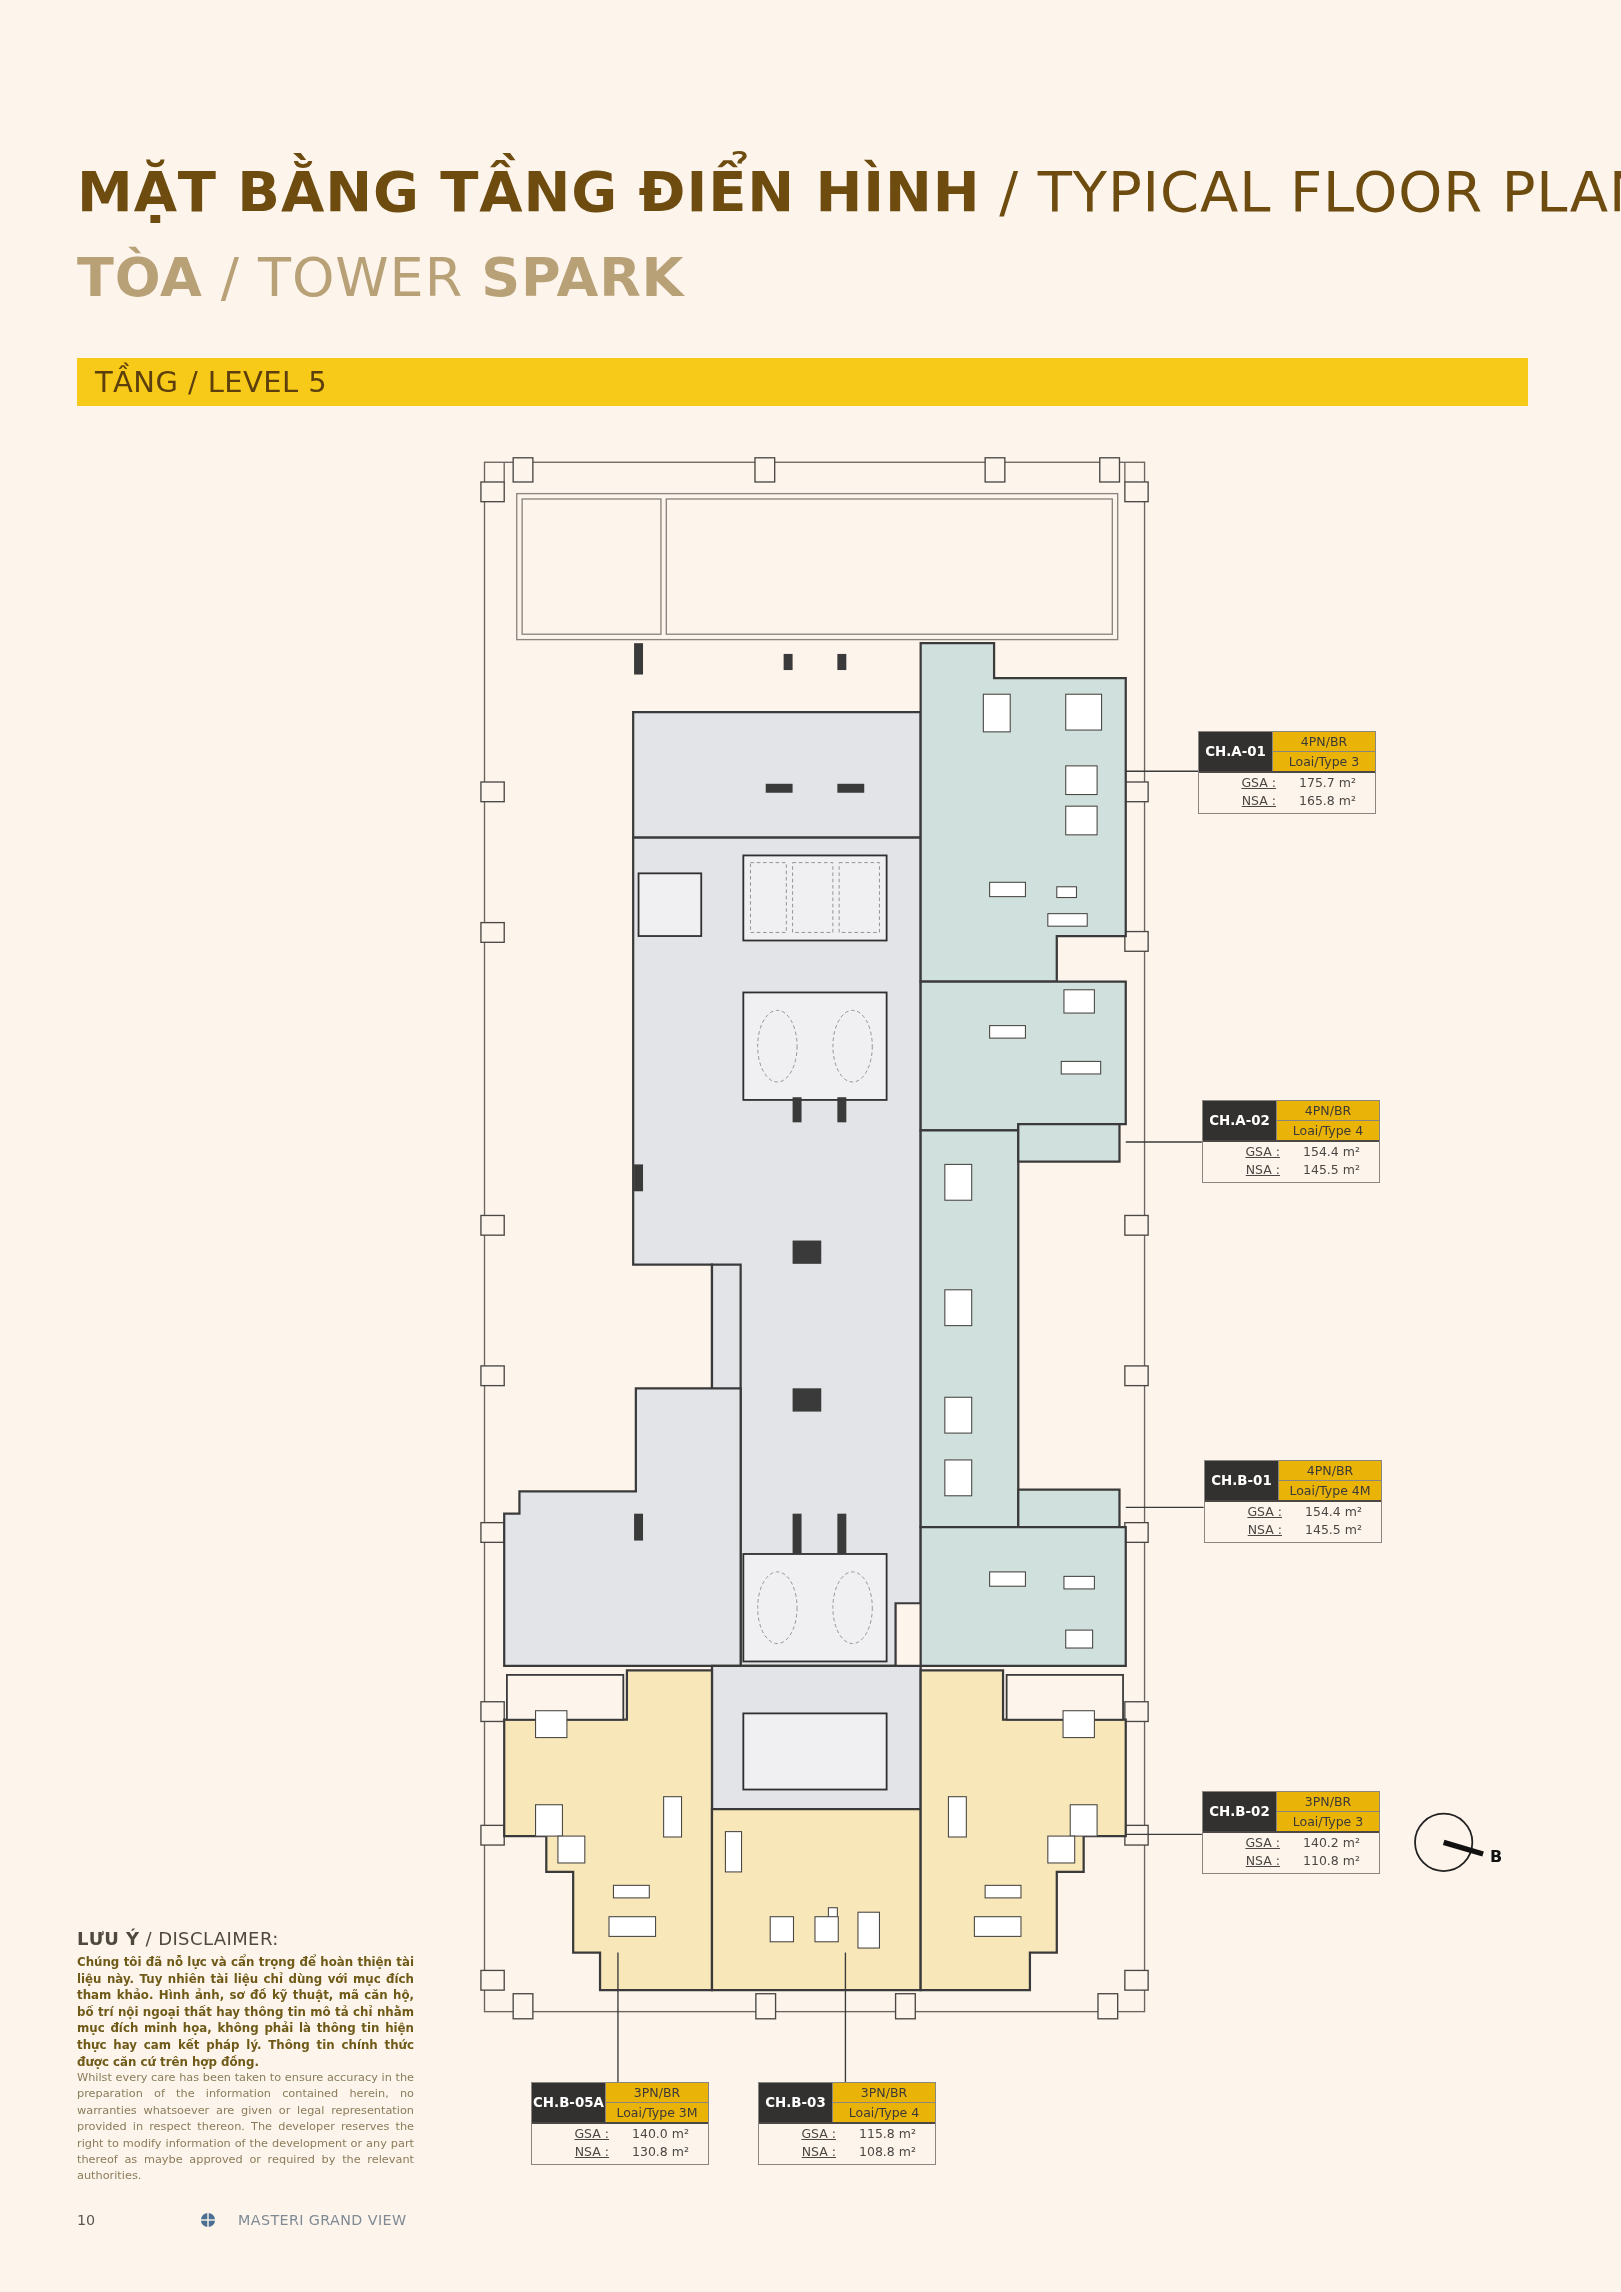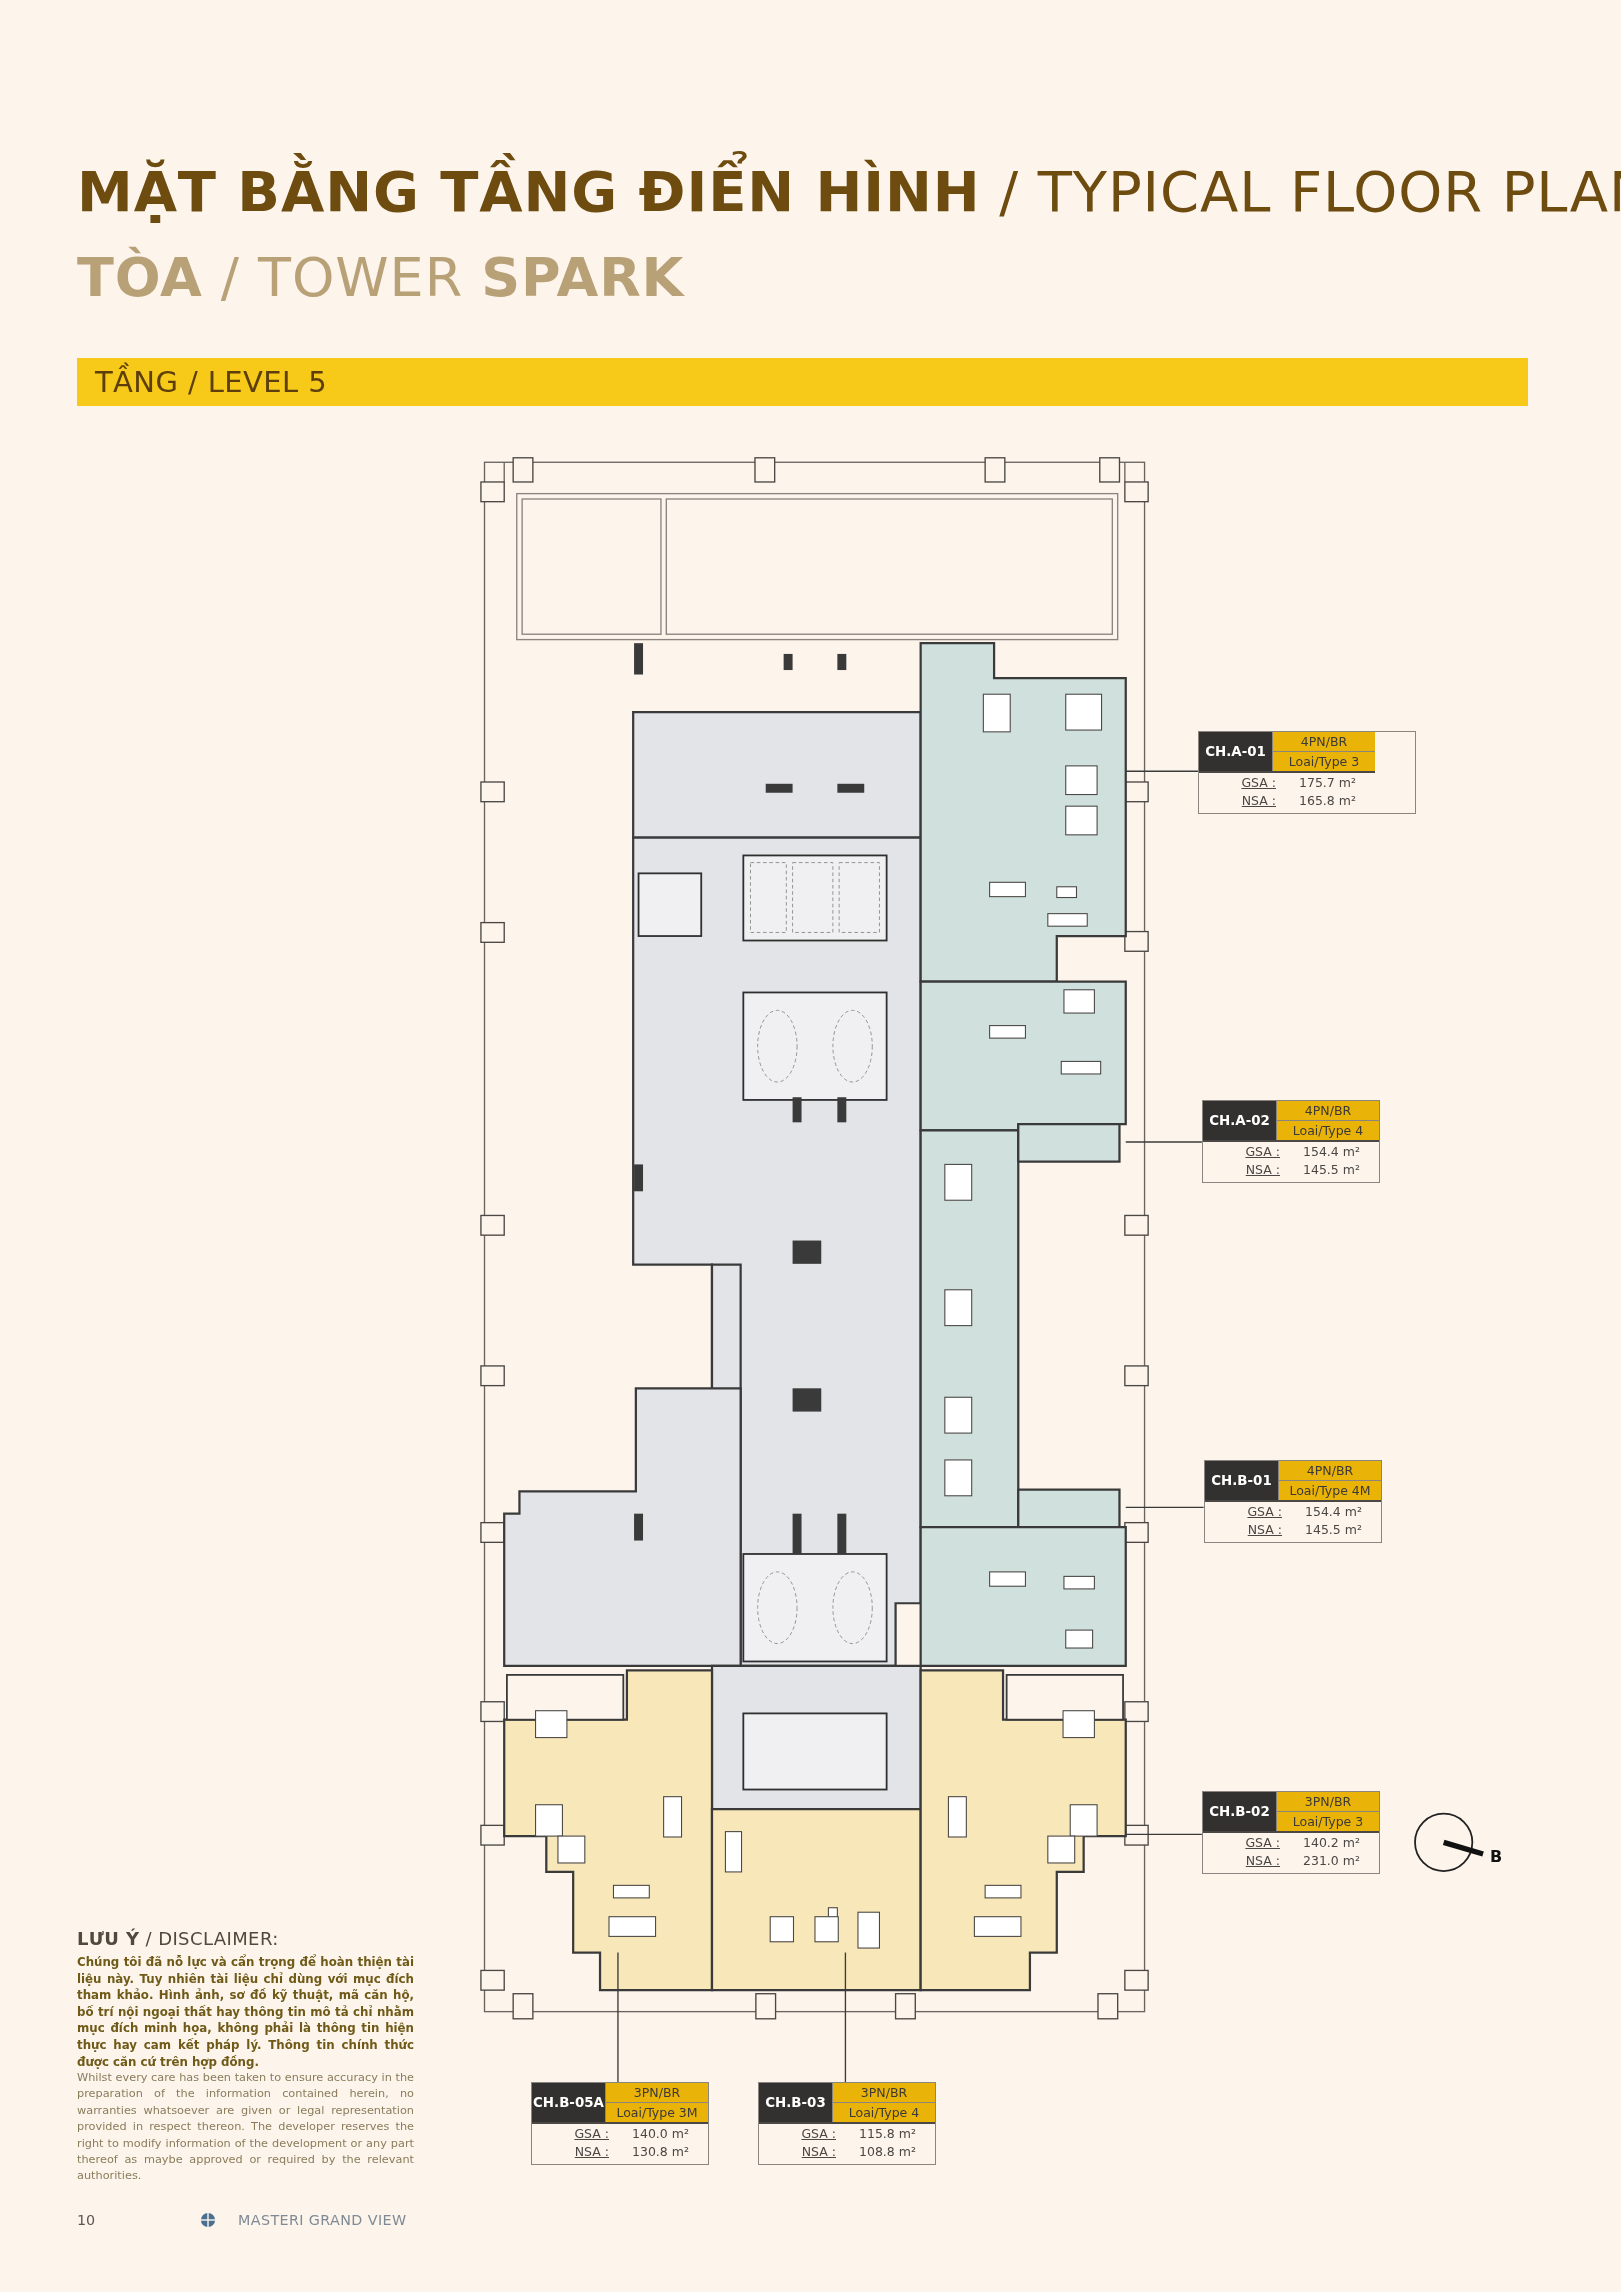--- a/index.html
+++ b/index.html
@@ -232,21 +232,21 @@
   </g>
 
   <g>
     <circle cx="1612" cy="2057" r="32" fill="none" stroke="#222" stroke-width="2"></circle>
     <line x1="1612" y1="2057" x2="1656" y2="2070" stroke="#111" stroke-width="6"></line>
   </g>
 </svg>
 
 <div class="abs" style="left:1490px; top:1847px; font-size:16px; font-weight:bold; color:#111;">B</div>
 
-<div class="legend" style="left:1198px; top:731px;padding-left:40px;">
+<div class="legend" style="left:1198px; top:731px;">
   <div class="code">CH.A-01</div>
   <div class="br">4PN/BR</div>
   <div class="type">Loai/Type 3</div>
   <div class="sep"></div>
   <div class="row r1">
       <span class="k">GSA :</span>
       <span class="v">175.7 m²</span>
     </div>
   <div class="row r2">
       <span class="k">NSA :</span>
@@ -288,21 +288,21 @@
   <div class="code">CH.B-02</div>
   <div class="br">3PN/BR</div>
   <div class="type">Loai/Type 3</div>
   <div class="sep"></div>
   <div class="row r1">
       <span class="k">GSA :</span>
       <span class="v">140.2 m²</span>
     </div>
   <div class="row r2">
       <span class="k">NSA :</span>
-      <span class="v">231.0 m²</span>
+      <span class="v">110.8 m²</span>
     </div>
 </div>
 
 <div class="legend" style="left:531px; top:2082px;">
   <div class="code">CH.B-05A</div>
   <div class="br">3PN/BR</div>
   <div class="type">Loai/Type 3M</div>
   <div class="sep"></div>
   <div class="row r1">
       <span class="k">GSA :</span>

